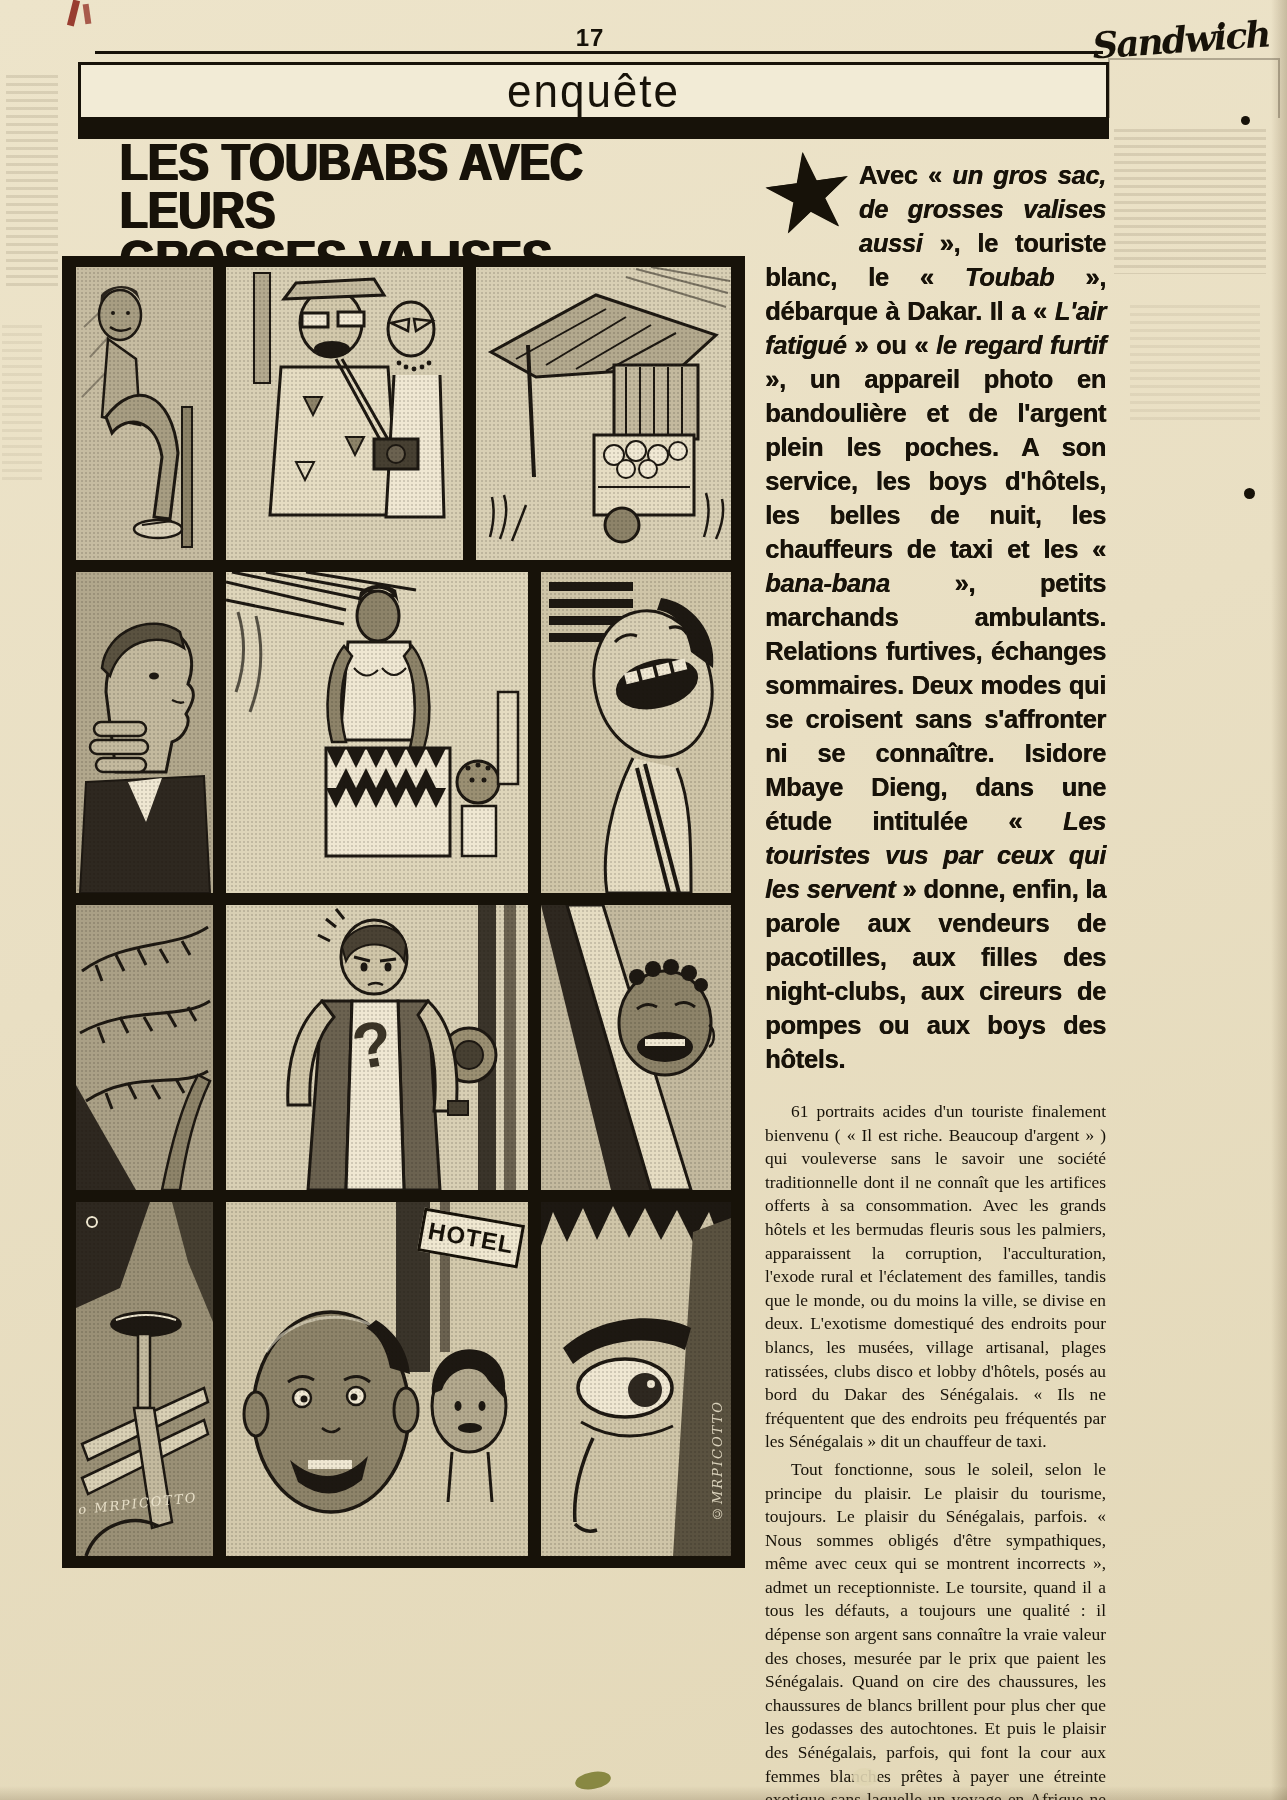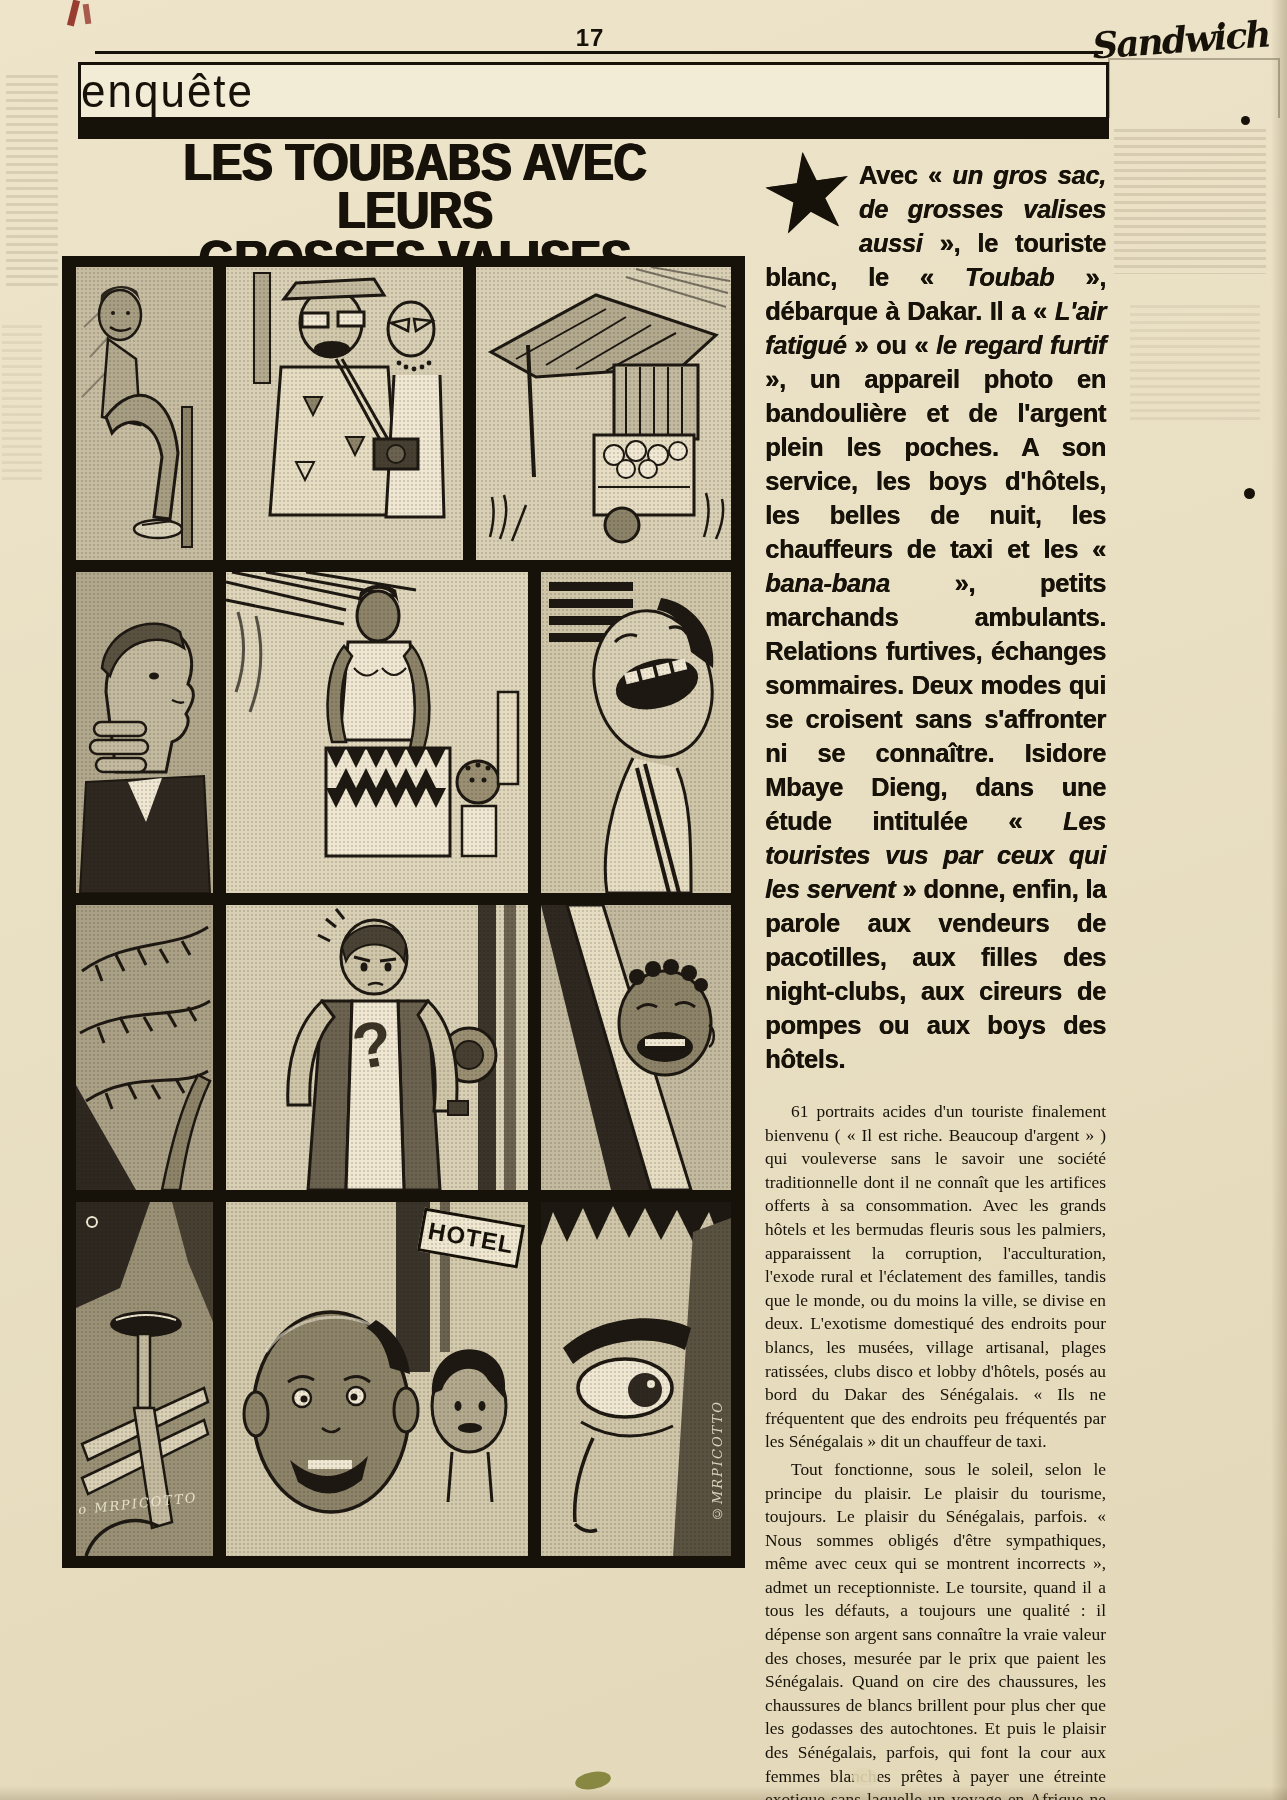--- a/index.html
+++ b/index.html
@@ -8,25 +8,25 @@
         font-family:"Liberation Sans",sans-serif;color:#171209;}
   
   .pagenum{position:absolute;left:560px;top:24px;width:60px;text-align:center;
            font-size:24px;font-weight:bold;letter-spacing:1px;}
   .hrule{position:absolute;left:95px;top:51px;width:1008px;height:3px;background:#171209;}
   .logo{position:absolute;left:1092px;top:18px;width:190px;font-family:"DejaVu Serif",serif;
         font-style:italic;font-weight:bold;font-size:36px;transform:rotate(-4deg);
         letter-spacing:-2px;}
   .logo-star{position:absolute;left:1216px;top:22px;font-size:11px;transform:rotate(10deg);}
   .banner{position:absolute;left:78px;top:62px;width:1025px;height:52px;
-          border:3px solid #171209;background:#f2ebd6;display:flex;align-items:center;justify-content:flex-start;}
+          border:3px solid #171209;background:#f2ebd6;display:flex;align-items:center;justify-content:center;}
   .banner span{font-size:44px;letter-spacing:2px;font-weight:400;transform:scaleY(1.05);}
   .bar{position:absolute;left:78px;top:120px;width:1031px;height:19px;background:#171209;}
   
-  .titlebox{position:absolute;left:79px;top:139px;width:672px;text-align:center;}
+  .titlebox{position:absolute;left:86px;top:139px;width:672px;}
   .t1,.t2{margin:0;font-weight:900;transform:scaleX(0.9);transform-origin:center;
           text-shadow:1.5px 0 0 #171209,-1px 0 0 #171209;letter-spacing:0;}
   .t1{font-size:51px;line-height:48px;}
   .t2{font-size:51px;line-height:49px;}
   .byline{margin-top:3px;font-size:26px;font-weight:bold;text-shadow:.7px 0 0 #171209;}
   
   .col{position:absolute;left:765px;top:158px;width:341px;text-align:justify;}
   .intro{margin:0;font-size:25.5px;line-height:34px;font-weight:bold;
          letter-spacing:-.3px;word-spacing:-1px;text-shadow:.4px 0 0 #171209;}
   .intro .it{font-style:italic;}

